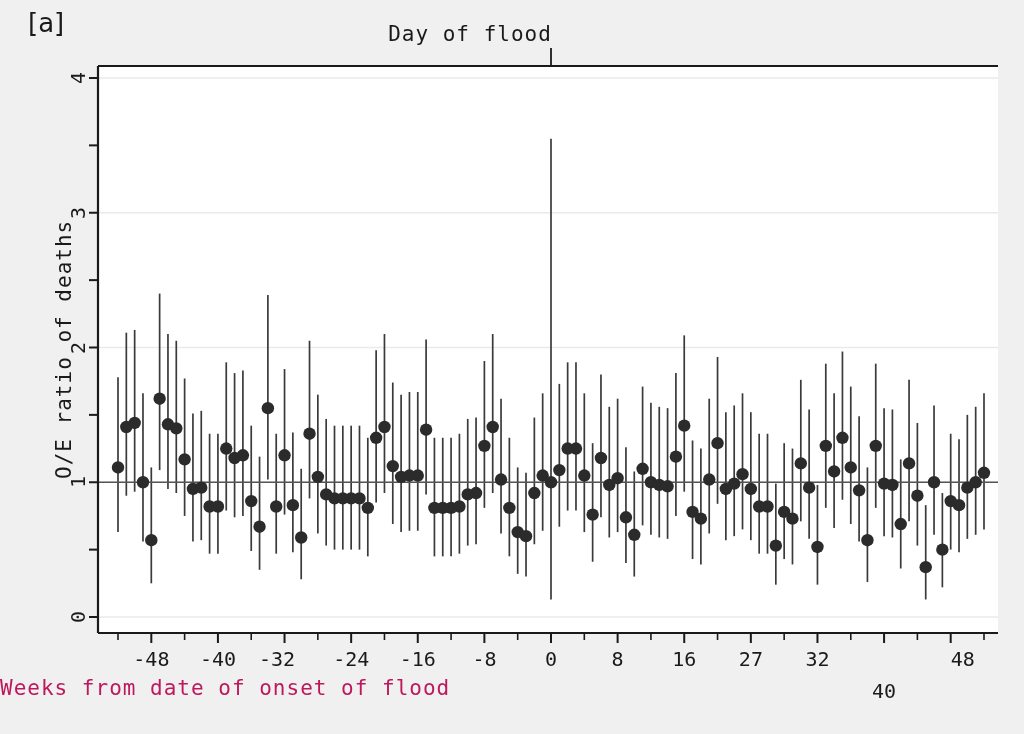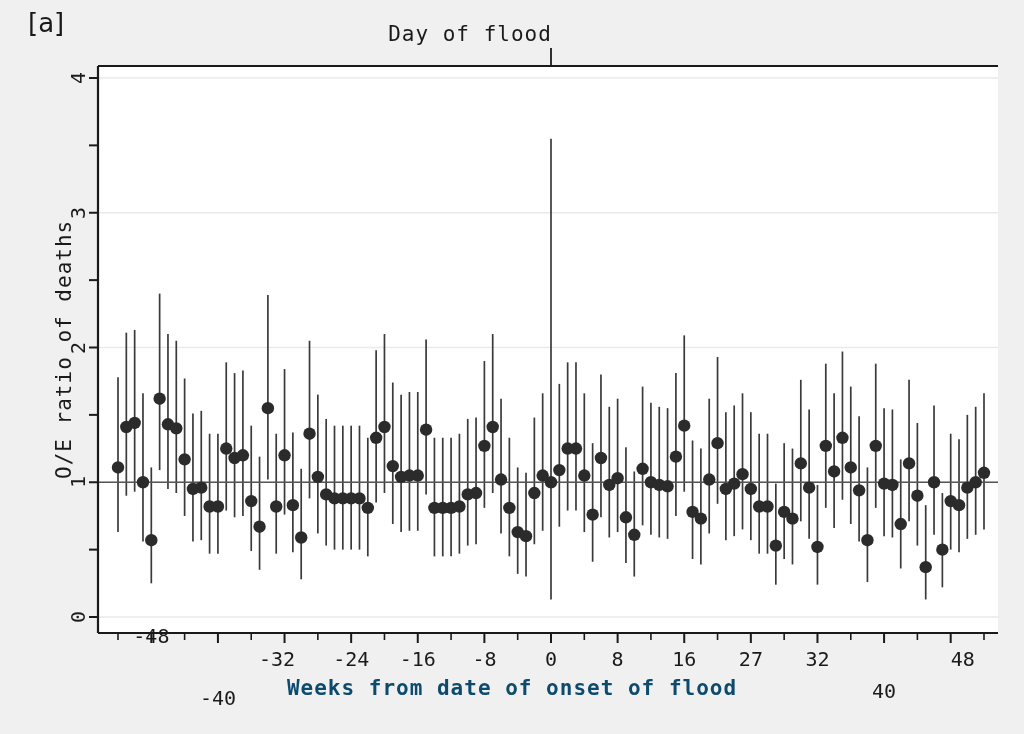--- a/index.html
+++ b/index.html
@@ -45,25 +45,23 @@
     color: #1a1a1a;
     letter-spacing: 1px;
     transform-origin: 0 0;
     white-space: nowrap;
   }
   #x-axis-title {
     position: absolute;
     left: 0;
     top: 676px;
     width: 1024px;
-    text-align: center;
     font-size: 21px;
-    color: #0c4a6e;
+    color: #be185d;
     letter-spacing: 1px;
-    font-weight: bold;
   }
   .tick-label {
     position: absolute;
     font-size: 20px;
     color: #1a1a1a;
     white-space: nowrap;
   }
   .ytick-label {
     transform-origin: 50% 50%;
   }
@@ -346,22 +344,22 @@
           <line x1="917.3846153846154" x2="917.3846153846154" y1="633" y2="640" stroke="#1a1a1a" stroke-width="1.6"></line>
           <line x1="984" x2="984" y1="633" y2="640" stroke="#1a1a1a" stroke-width="1.6"></line>
         </g>
       </g>
   </svg>
 
   <div id="y-axis-title" style="left: 52px; top: 479px; transform: rotate(-90deg);">O/E ratio of deaths</div>
   <div id="x-axis-title">Weeks from date of onset of flood</div>
 
   <div id="tick-labels-layer">
-      <div class="tick-label" style="left: 133.308px; top: 624px;">-48</div>
-      <div class="tick-label" style="left: 199.923px; top: 647px; margin-top: 39px;">-40</div>
+      <div class="tick-label" style="left: 133.308px; top: 647px;">-48</div>
+      <div class="tick-label" style="left: 199.923px; top: 647px;">-40</div>
       <div class="tick-label" style="left: 259px; top: 647px;">-32</div>
       <div class="tick-label" style="left: 333.154px; top: 647px;">-24</div>
       <div class="tick-label" style="left: 399.769px; top: 647px;">-16</div>
       <div class="tick-label" style="left: 472.385px; top: 647px;">-8</div>
       <div class="tick-label" style="left: 545px; top: 647px;">0</div>
       <div class="tick-label" style="left: 611.615px; top: 647px;">8</div>
       <div class="tick-label" style="left: 672.231px; top: 647px;">16</div>
       <div class="tick-label" style="left: 738.846px; top: 647px;">27</div>
       <div class="tick-label" style="left: 805.462px; top: 647px;">32</div>
       <div class="tick-label" style="left: 872.077px; top: 647px; margin-top: 32px;">40</div>

